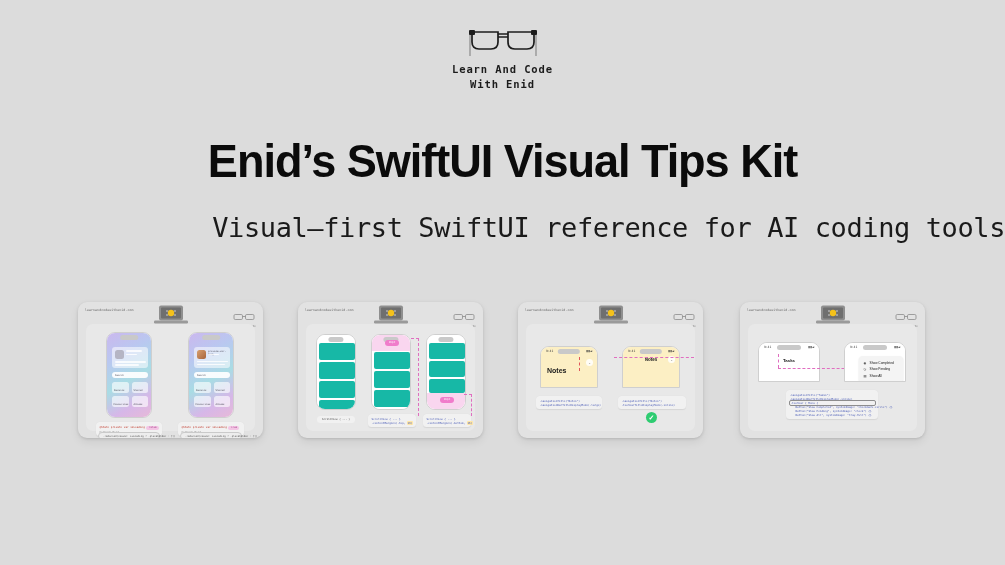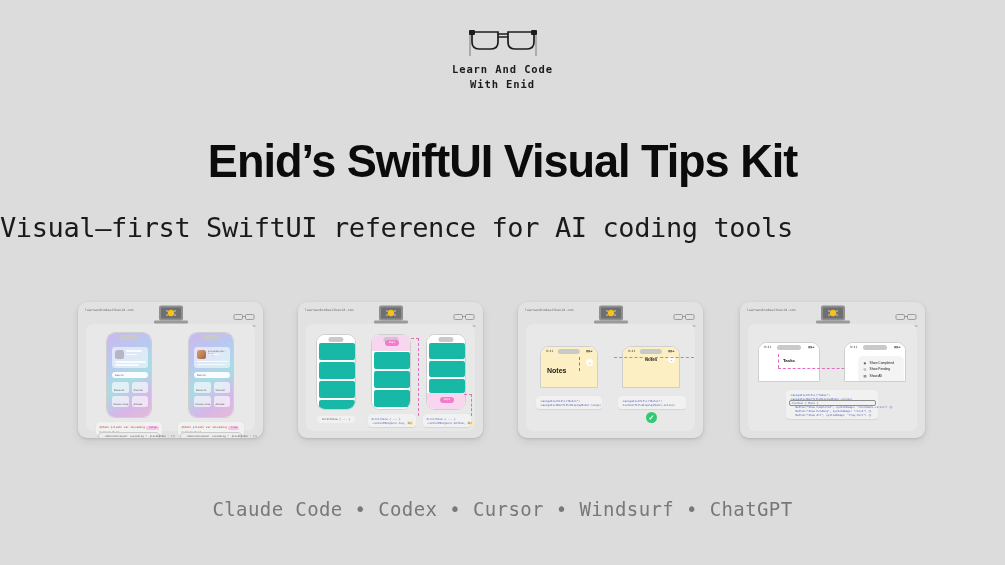--- a/index.html
+++ b/index.html
@@ -24,21 +24,21 @@
   .title {
     position: absolute; left: 0; right: 0; top: 133px;
     text-align: center;
     font-family: "Liberation Sans", sans-serif;
     font-weight: 700; font-size: 47px; letter-spacing: -1.1px;
     color: #0b0b0b;
     transform: scaleX(0.96); transform-origin: 50% 50%;
   }
   .subtitle {
     position: absolute; left: 0; right: 0; top: 212px;
-    text-align: left;
+    text-align: right;
     font-family: "DejaVu Sans Mono", monospace;
     font-size: 27px; letter-spacing: -0.4px; color: #1a1a1a;
   }
 
   
   .footer {
     position: absolute; left: 0; right: 0; top: 498px;
     text-align: center;
     font-family: "DejaVu Sans Mono", monospace;
     font-size: 19px; color: #787878; letter-spacing: 0.4px;
@@ -492,15 +492,14 @@
           <div class="box">.toolbar { Menu {</div>
           <div style="padding-left:6px;">Button("Show Completed", systemImage: "checkmark.circle") {}</div>
           <div style="padding-left:6px;">Button("Show Pending", systemImage: "clock") {}</div>
           <div style="padding-left:6px;">Button("Show All", systemImage: "tray.full") {}</div>
         </div>
       </div>
     </div>
 
   </div>
 
-  <div class="footer">Claude Code • Codex • Cursor • Windsurf • ChatGPT</div>
 
 </div>
 
 </body></html>

